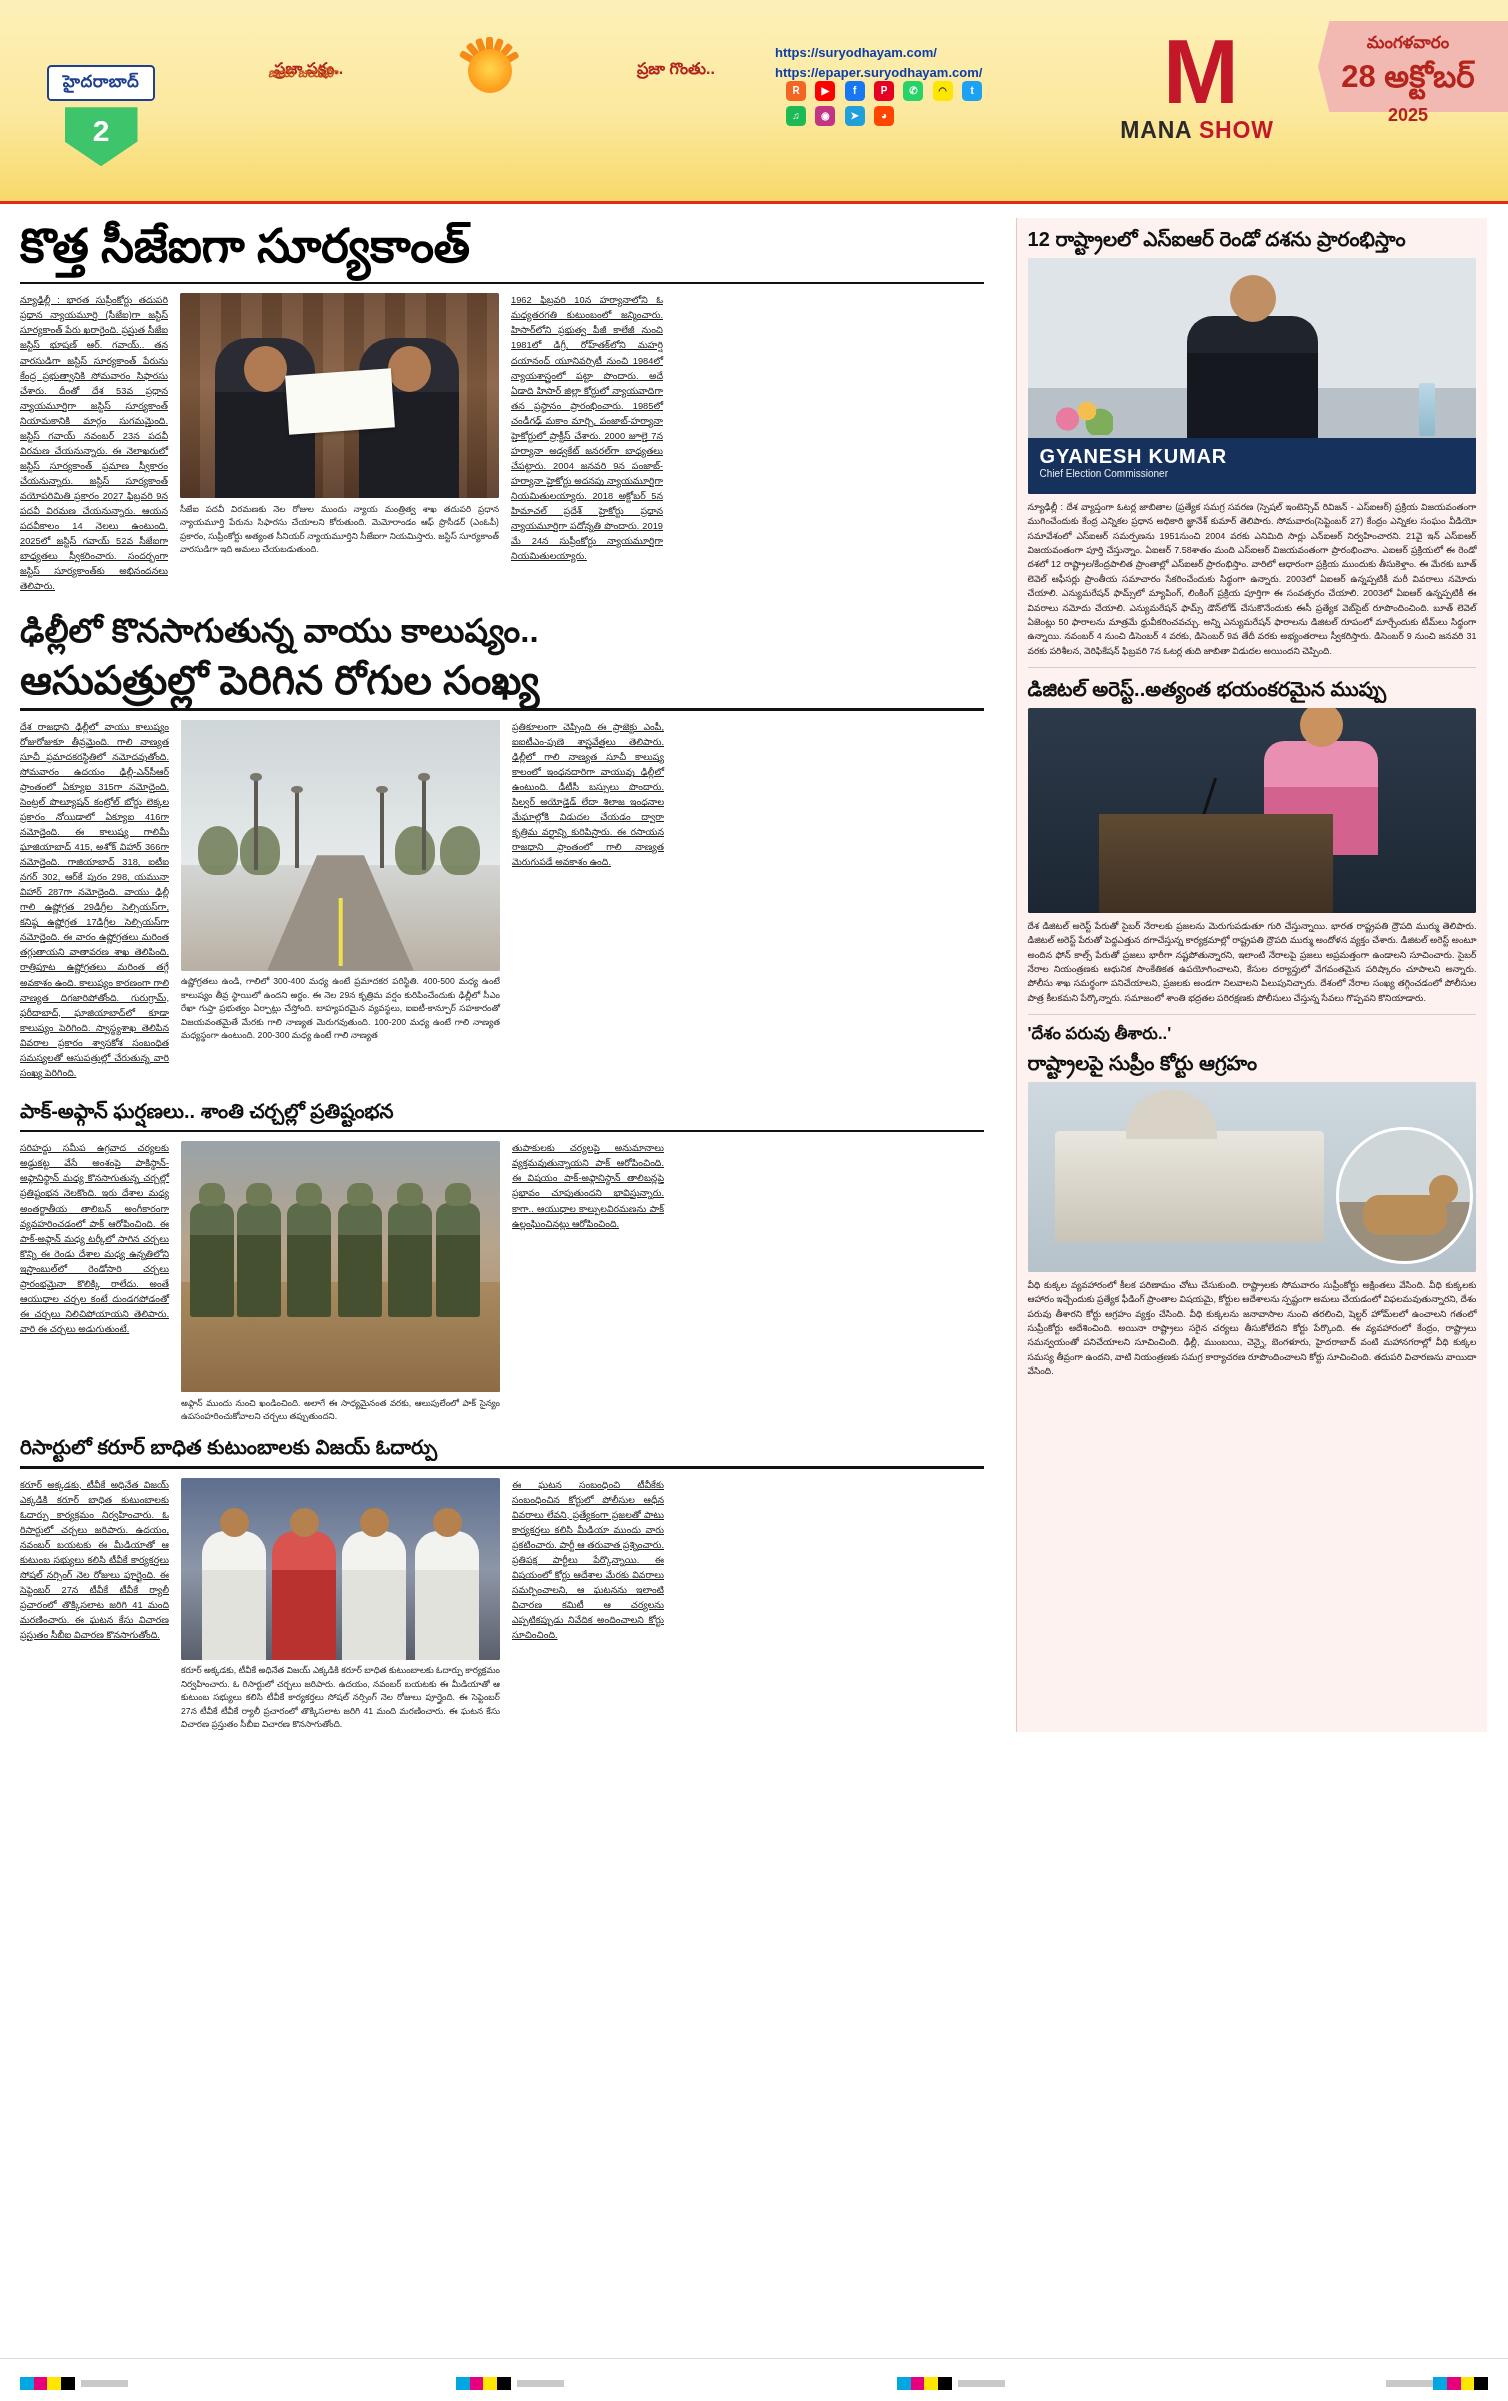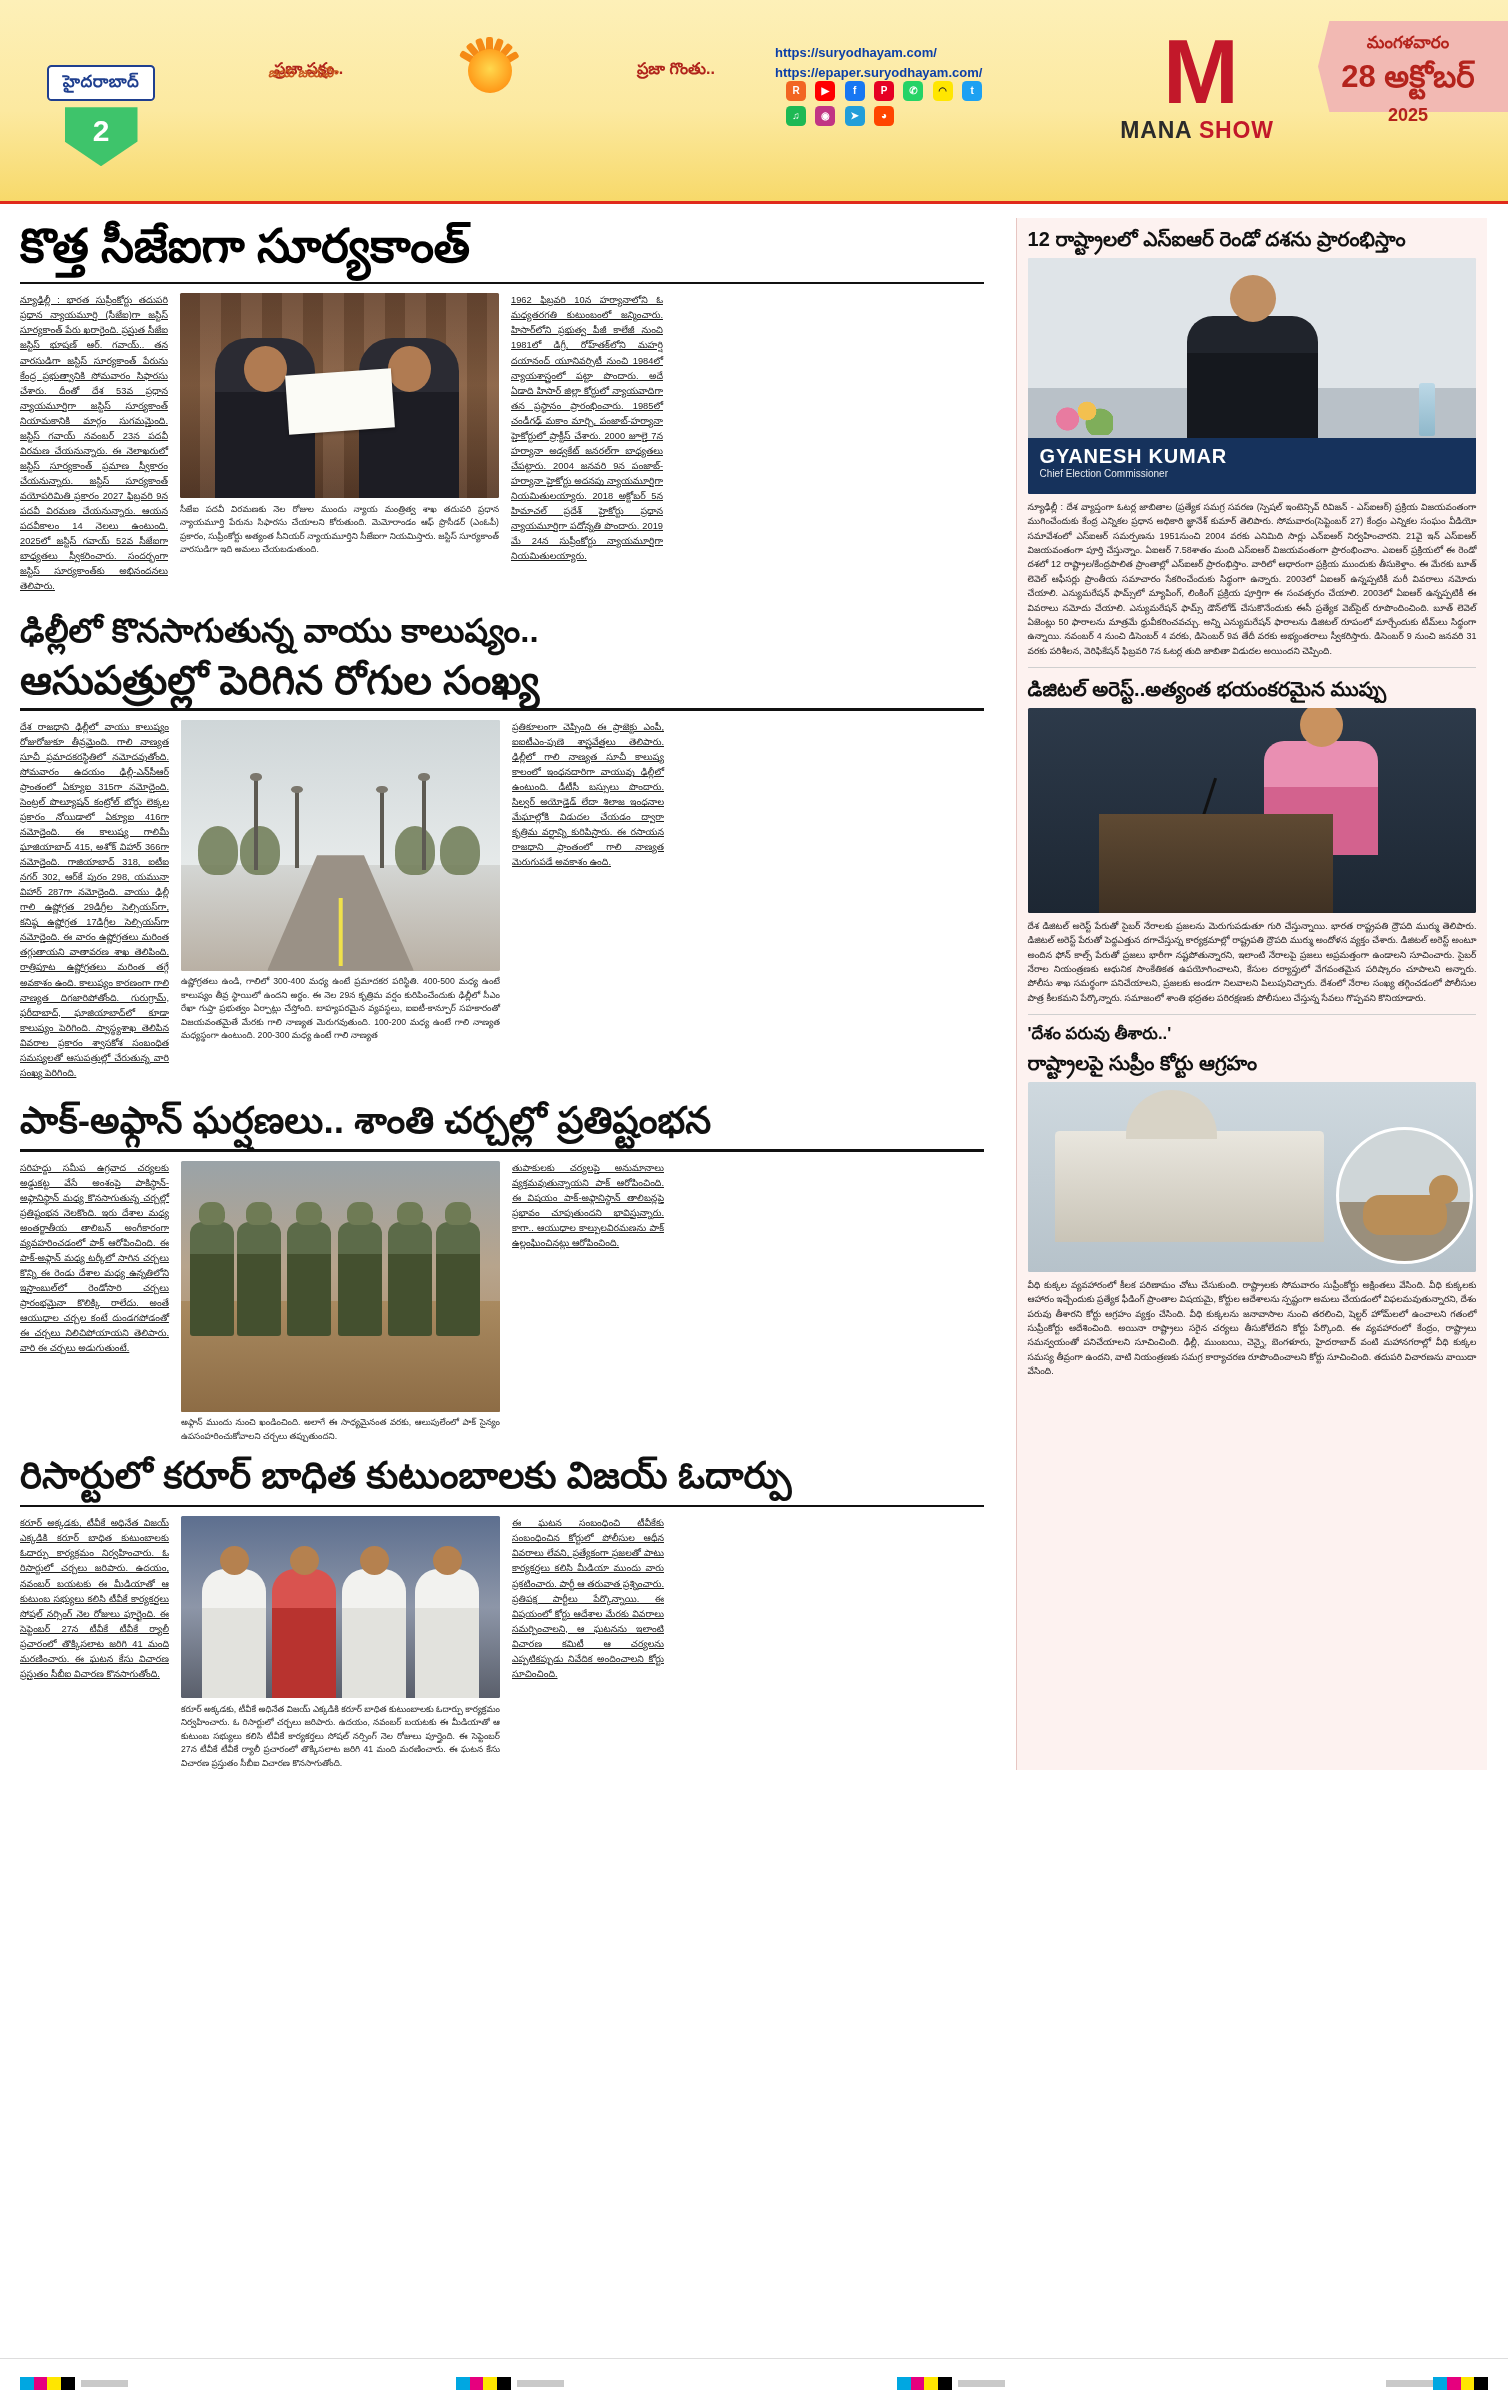--- a/index.html
+++ b/index.html
@@ -152,21 +152,21 @@
     color: #000;
     margin: 3px 0 10.6px;
     line-height: 1.08;
     letter-spacing: -0.4px;
   }
   h2.headline2 {
     font-size: 33px; font-weight:bold; margin: 7.6px 0 4.6px; line-height:1.12;
   }
   h2.headline2.big { font-size: 40px; }
   h2.headline3 {
-    font-size: 37px; font-weight:bold; margin: 10.6px 0 7.6px; line-height:1.14;
+    font-size: 20px; font-weight:bold; margin: 10.6px 0 7.6px; line-height:1.14;
   }
   .rule {
     height: 2.3px; background: #111; margin: 6px 0 9px;
   }
   .thin-rule { height:0.8px; background:#cfcfcf; margin: 9px 0; }
 
   .story { display:flex; gap: 12px; }
   .tcol {
     font-size: 9.3px;
     line-height: 1.62;

